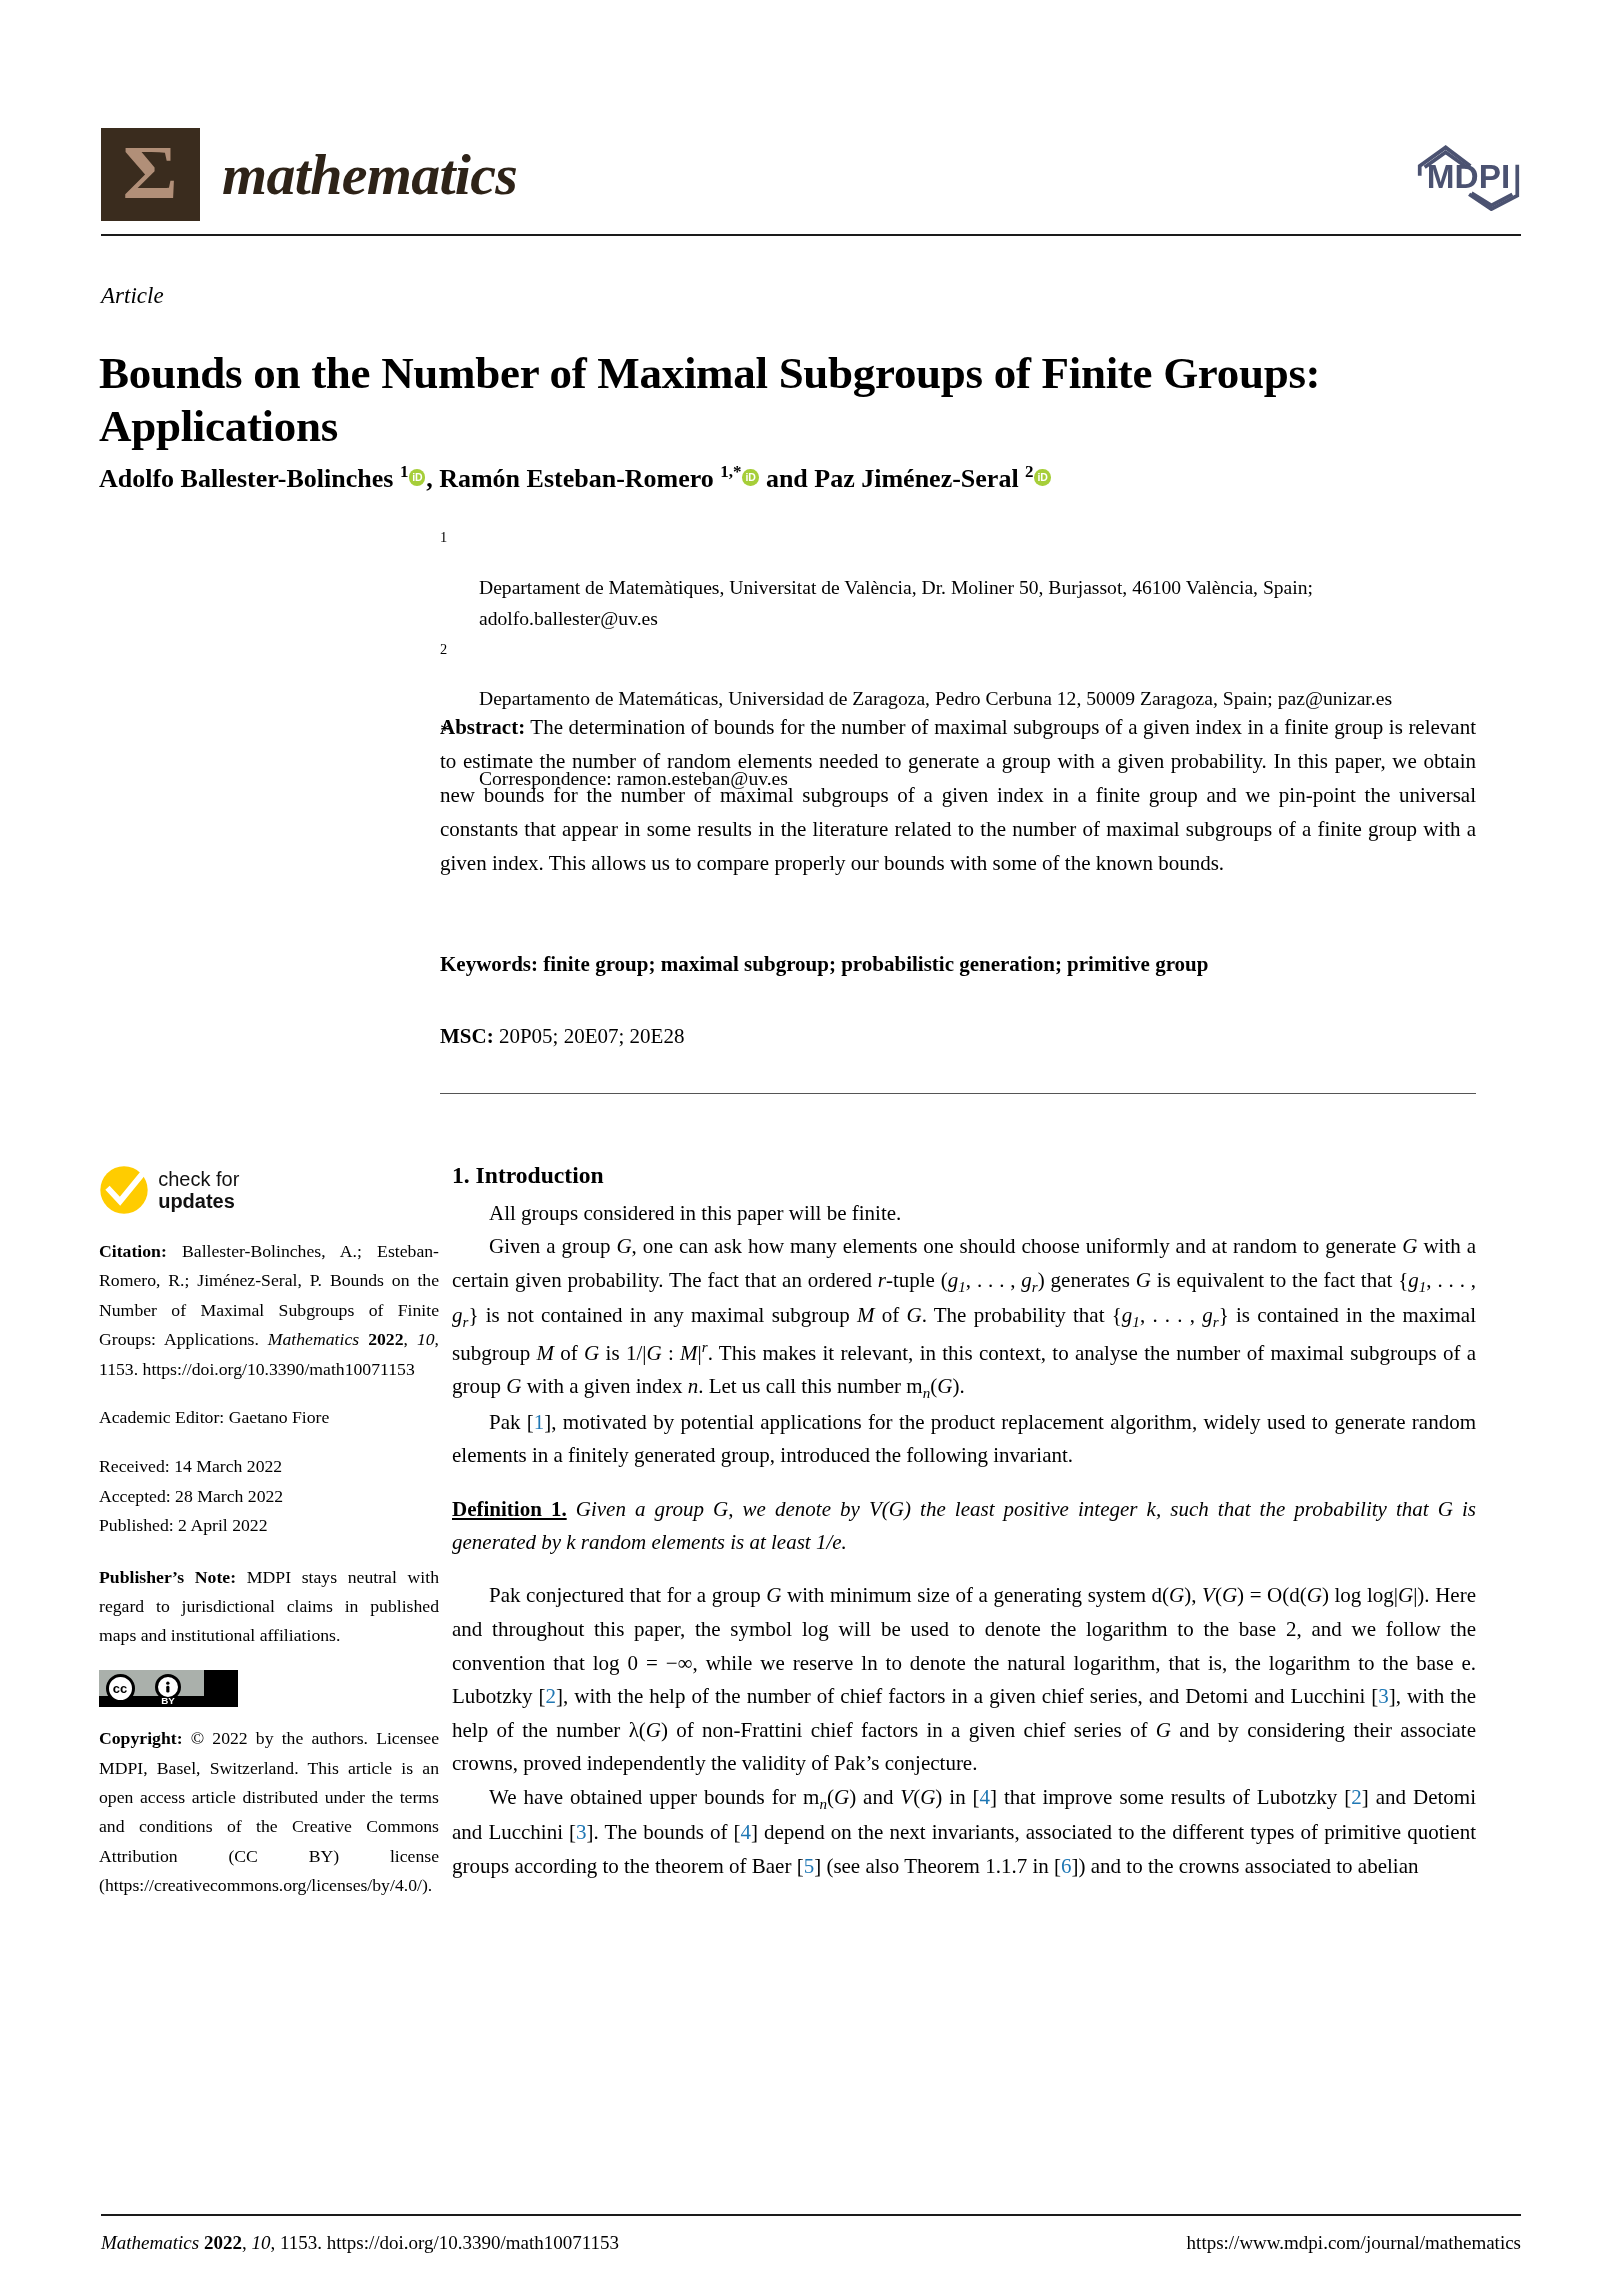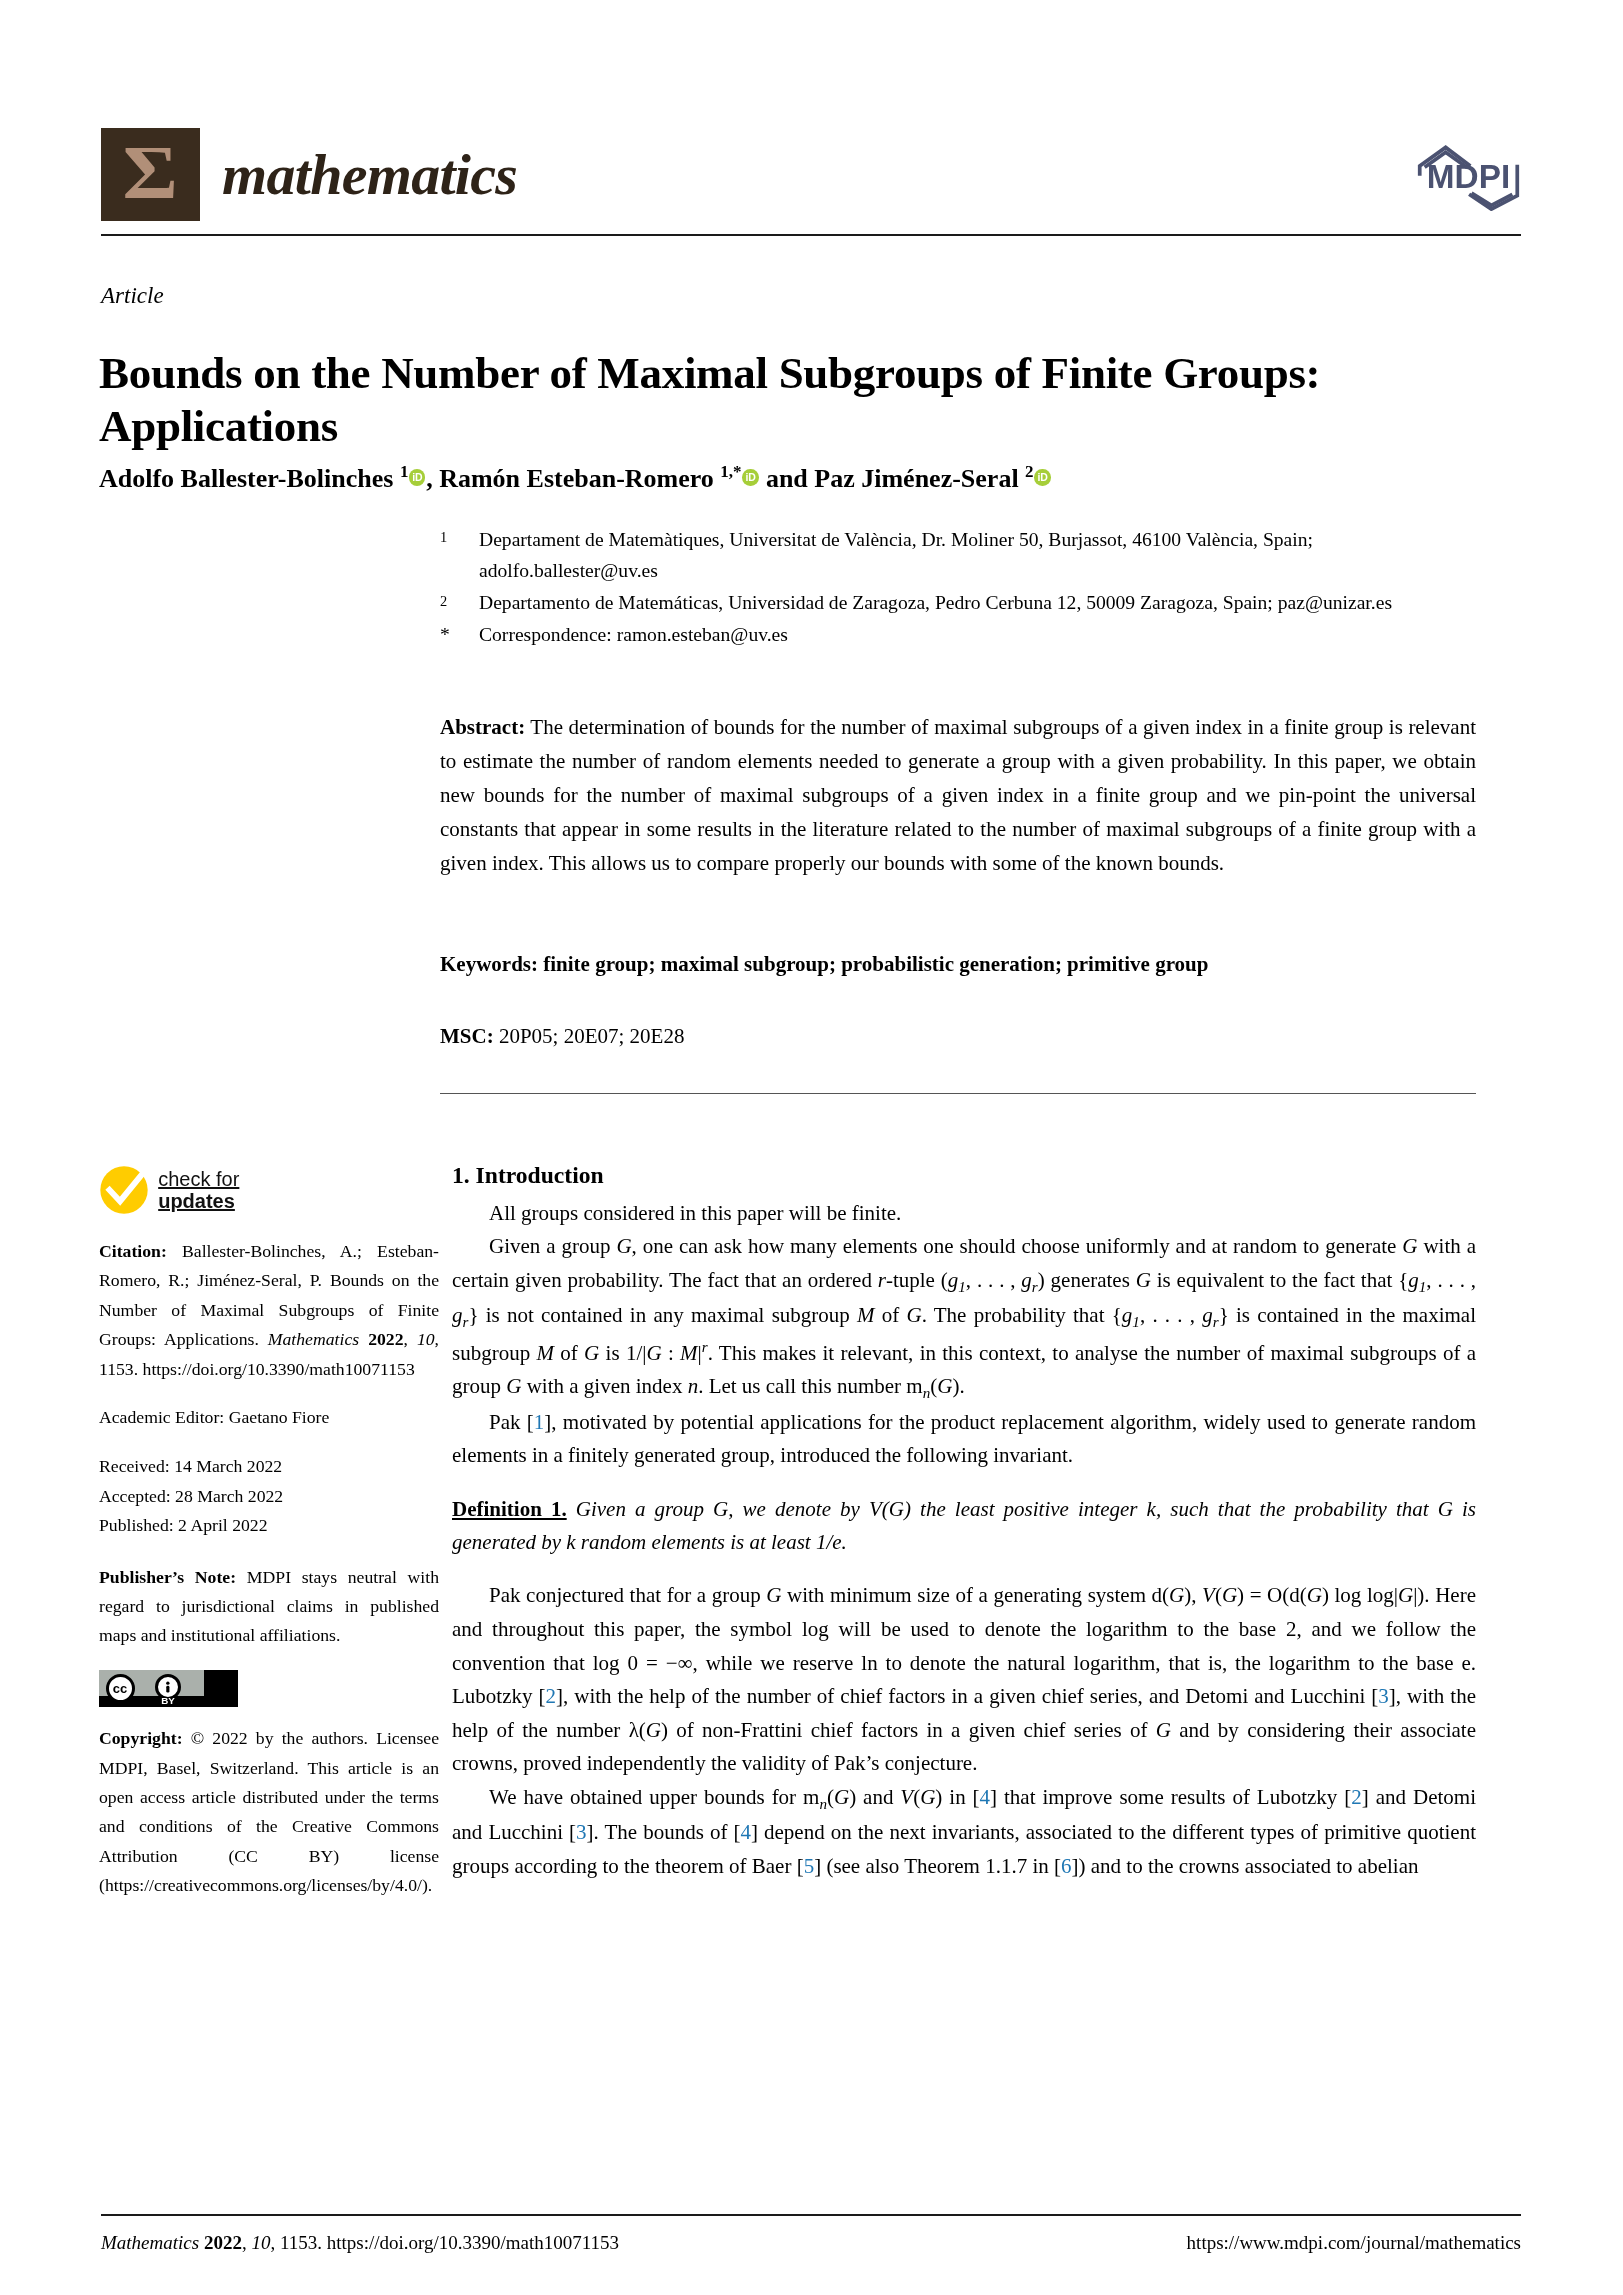--- a/index.html
+++ b/index.html
@@ -147,20 +147,21 @@
     flex: 0 0 39px;
     font-size: 14.4px;
     padding-top: 1.3px;
   }
   .affil-marker.star {
     font-size: 19.6px;
     padding-top: 0;
   }
   .affil-text {
     flex: 1;
+    margin-top: 48px;
   }
 
   
   .abstract {
     position: absolute;
     left: 440px;
     top: 710px;
     width: 1036px;
     font-size: 21px;
     line-height: 1.62;
@@ -211,21 +212,20 @@
     height: 50px;
     position: relative;
     flex: 0 0 50px;
   }
   .cfu-text {
     margin-left: 9.2px;
     font-family: "Liberation Sans", "DejaVu Sans", sans-serif;
     font-size: 20px;
     line-height: 1.12;
     color: #111;
-    text-decoration: underline;
   }
   .cfu-text .b { font-weight: bold; }
 
   .side-block { margin-bottom: 19.6px; text-align: justify; }
   .side-block.dates { margin-bottom: 22px; }
   .side-block.tight { margin-bottom: 0; }
   .side-line { display: block; }
 
   .cc-badge {
     width: 115px;

